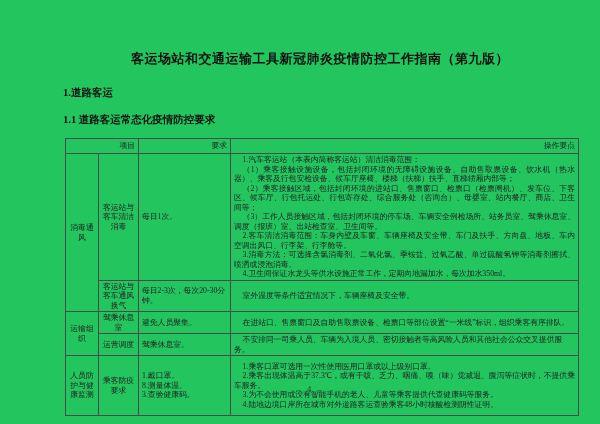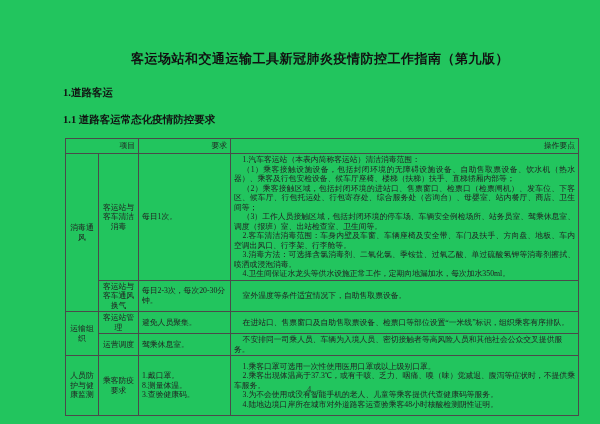--- a/index.html
+++ b/index.html
@@ -102,27 +102,27 @@
           <p>2.客车清洁消毒范围：车身内壁及车窗、车辆座椅及安全带、车门及扶手、方向盘、地板、车内空调出风口、行李架、行李舱等。</p>
           <p>3.消毒方法：可选择含氯消毒剂、二氧化氯、季铵盐、过氧乙酸、单过硫酸氢钾等消毒剂擦拭、喷洒或浸泡消毒。</p>
           <p>4.卫生间保证水龙头等供水设施正常工作，定期向地漏加水，每次加水350ml。</p>
         </td>
       </tr>
 
       <tr style="height:27px;">
         <td class="item">客运站与客车通风换气</td>
         <td class="req">每日2-3次，每次20-30分钟。</td>
         <td class="points single">
-          <p>室外温度等条件适宜情况下，自助售取票设备。</p>
+          <p>室外温度等条件适宜情况下，车辆座椅及安全带。</p>
         </td>
       </tr>
 
       <tr style="height:19px;">
         <td class="group" rowspan="2">运输组织</td>
-        <td class="item">客运站管理</td>
+        <td class="item">驾乘休息室</td>
         <td class="req">避免人员聚集。</td>
         <td class="points single">
           <p>在进站口、售票窗口及自助售取票设备、检票口等部位设置“一米线”标识，组织乘客有序排队。</p>
         </td>
       </tr>
 
       <tr style="height:12px;">
         <td class="item">运营调度</td>
         <td class="req">驾乘休息室。</td>
         <td class="points single">

